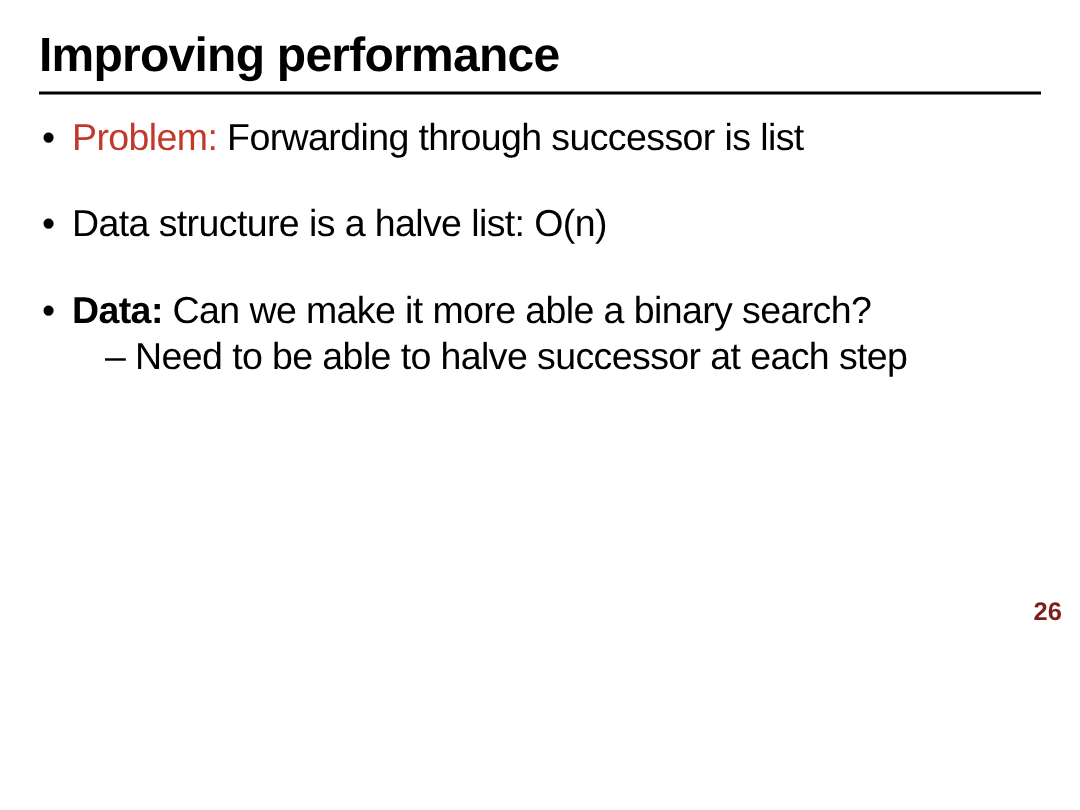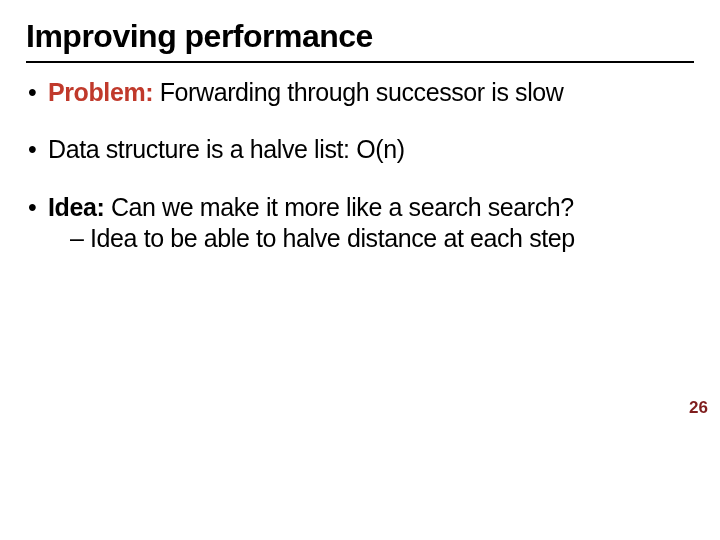--- a/index.html
+++ b/index.html
@@ -44,21 +44,21 @@
     letter-spacing: -0.4px;
   }
   ul.top > li::before {
     content: "•";
     position: absolute;
     left: 2px;
     top: 0;
     font-size: 25px;
   }
   .problem-label {
-    font-weight: 700;
+    font-weight: 400;
     color: #c0392b;
   }
   .idea-label {
     font-weight: 700;
     color: #000;
   }
   .subline {
     display: block;
     padding-left: 22px;
   }
@@ -72,24 +72,24 @@
   }
 </style>
 </head>
 <body>
 
 <div class="slide">
   <h1 class="title">Improving performance</h1>
   <hr class="hr">
   <ul class="top">
     <li>
-      <span class="problem-label">Problem:</span><span> Forwarding through successor is slow</span>
+      <span class="problem-label">Problem:</span><span> Forwarding through successor is list</span>
     </li>
     <li>
       <span>Data structure is a halve list: O(n)</span>
     </li>
     <li>
-      <span class="idea-label">Idea:</span><span> Can we make it more like a search search?</span>
-      <span class="subline">– Idea to be able to halve distance at each step</span>
+      <span class="idea-label">Data:</span><span> Can we make it more able a binary search?</span>
+      <span class="subline">– Need to be able to halve successor at each step</span>
     </li>
   </ul>
   <div class="page-num">26</div>
 </div>
 
 </body></html>

